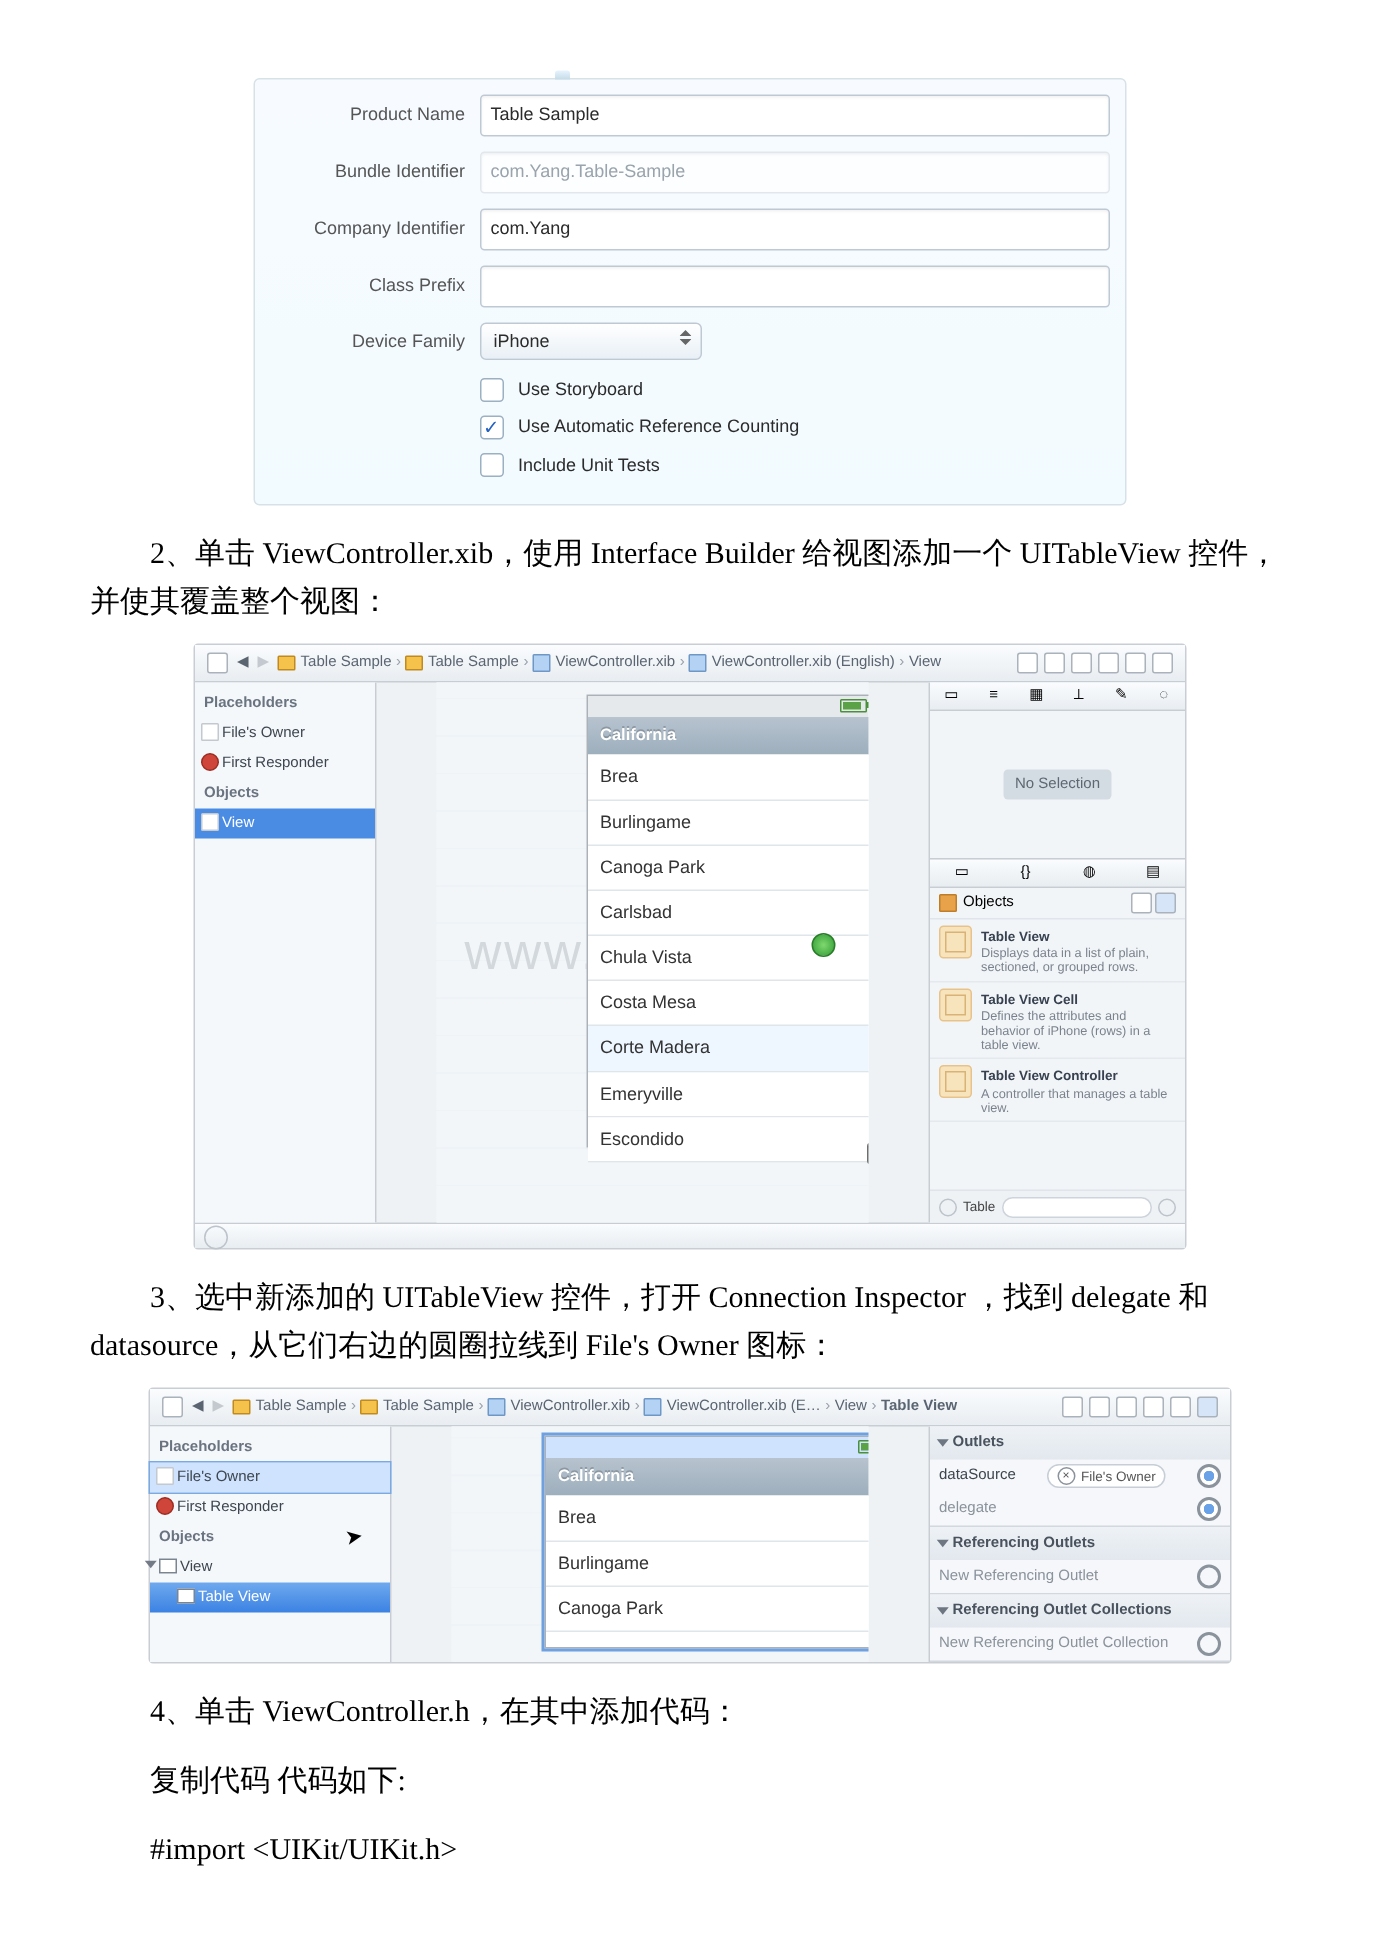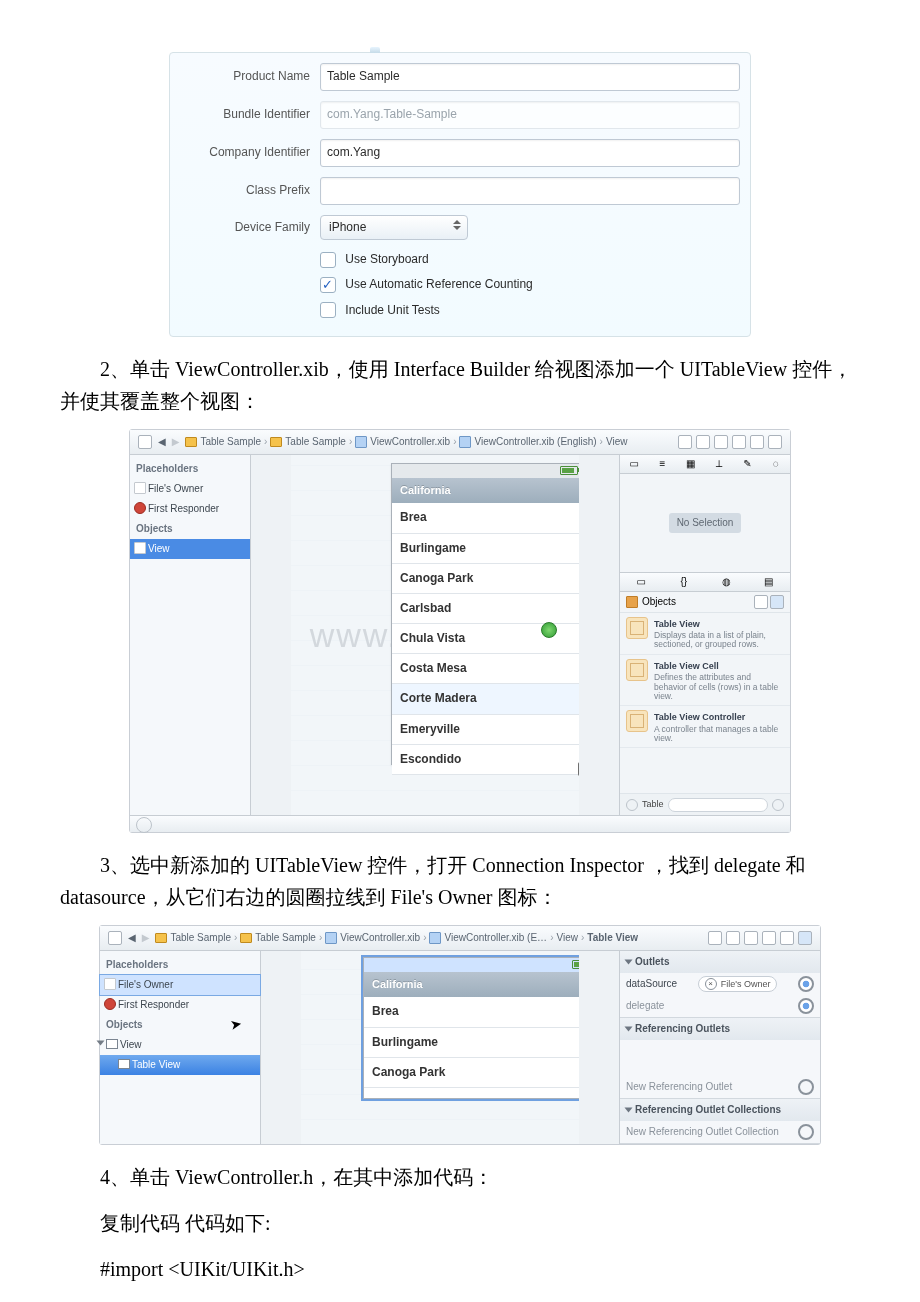--- a/index.html
+++ b/index.html
@@ -99,21 +99,21 @@
     background:#fff; border:1px solid #aab1b9; box-shadow:0 1px 2px rgba(0,0,0,.08);
   }
   .phone .status { height:14px; background:#e5e9ec; display:flex; justify-content:flex-end; align-items:center; padding:0 4px; }
   .phone .battery { width:16px;height:7px;border:1px solid #4a8f3a;border-radius:1px;position:relative; }
   .phone .battery::after { content:"";position:absolute;right:-3px;top:1px;width:2px;height:4px;background:#4a8f3a;border-radius:0 1px 1px 0; }
   .phone .battery::before { content:"";position:absolute;left:1px;top:1px;width:12px;height:5px;background:#5aa245; }
   .sec-header, .sec-footer {
     background:linear-gradient(#b7c3cf,#9daebc); color:#fff; font-weight:bold;
     font-size:11px; padding:4px 8px; text-shadow:0 -1px 0 rgba(0,0,0,.2);
   }
-  .trow { border-bottom:1px solid #e0e5ea; padding:5px 8px; font-size:12px; font-weight:bold; color:#333; background:#fff; }
+  .trow { border-bottom:1px solid #e0e5ea; padding:5px 8px; font-size:12px; font-weight:normal; color:#333; background:#fff; }
   .trow.cur { background:#eef6ff; }
   .phone .cursor { position:absolute; right:-24px; bottom:-12px; width:28px; height:14px;
     background:#6e6e6e; color:#fff; font-size:9px; display:flex; align-items:center; justify-content:center; border-radius:2px; }
   .rightpane {
     width:170px; border-left:1px solid #c7cdd3; background:#f2f5f8;
     display:flex; flex-direction:column;
   }
   .insp-tabs { display:flex; border-bottom:1px solid #c7cdd3; background:linear-gradient(#fafcfe,#e8edf1); }
   .insp-tabs .tab { flex:1; height:18px; display:flex; align-items:center; justify-content:center; }
   .insp-empty { flex:0 0 86px; display:flex; align-items:center; justify-content:center; color:#8f99a4; padding:6px; }
@@ -292,21 +292,21 @@
             <div class="thumb"></div>
             <div class="txts">
                 <div class="t">Table View</div>
                 <div class="d">Displays data in a list of plain, sectioned, or grouped rows.</div>
               </div>
           </div>
           <div class="lib-item">
             <div class="thumb"></div>
             <div class="txts">
                 <div class="t">Table View Cell</div>
-                <div class="d">Defines the attributes and behavior of cells (rows) in a table view.</div>
+                <div class="d">Defines the attributes and behavior of iPhone (rows) in a table view.</div>
               </div>
           </div>
           <div class="lib-item">
             <div class="thumb"></div>
             <div class="txts">
                 <div class="t">Table View Controller</div>
                 <div class="d">A controller that manages a table view.</div>
               </div>
           </div>
         </div>
@@ -397,21 +397,21 @@
           <div class="conn-row" style="color:#8a929b;">
             <span>delegate</span>
             <span class="o filled" style="margin-left:auto;"></span>
           </div>
         </div>
         <div class="conn-sec">
           <div class="conn-head">
               <span class="tri"></span>
               <span>Referencing Outlets</span>
             </div>
-          <div class="conn-row" style="color:#8a929b;margin-top:36px;">
+          <div class="conn-row" style="color:#8a929b;">
             <span>New Referencing Outlet</span>
             <span class="o"></span>
           </div>
         </div>
         <div class="conn-sec">
           <div class="conn-head">
               <span class="tri"></span>
               <span>Referencing Outlet Collections</span>
             </div>
           <div class="conn-row" style="color:#8a929b;">

